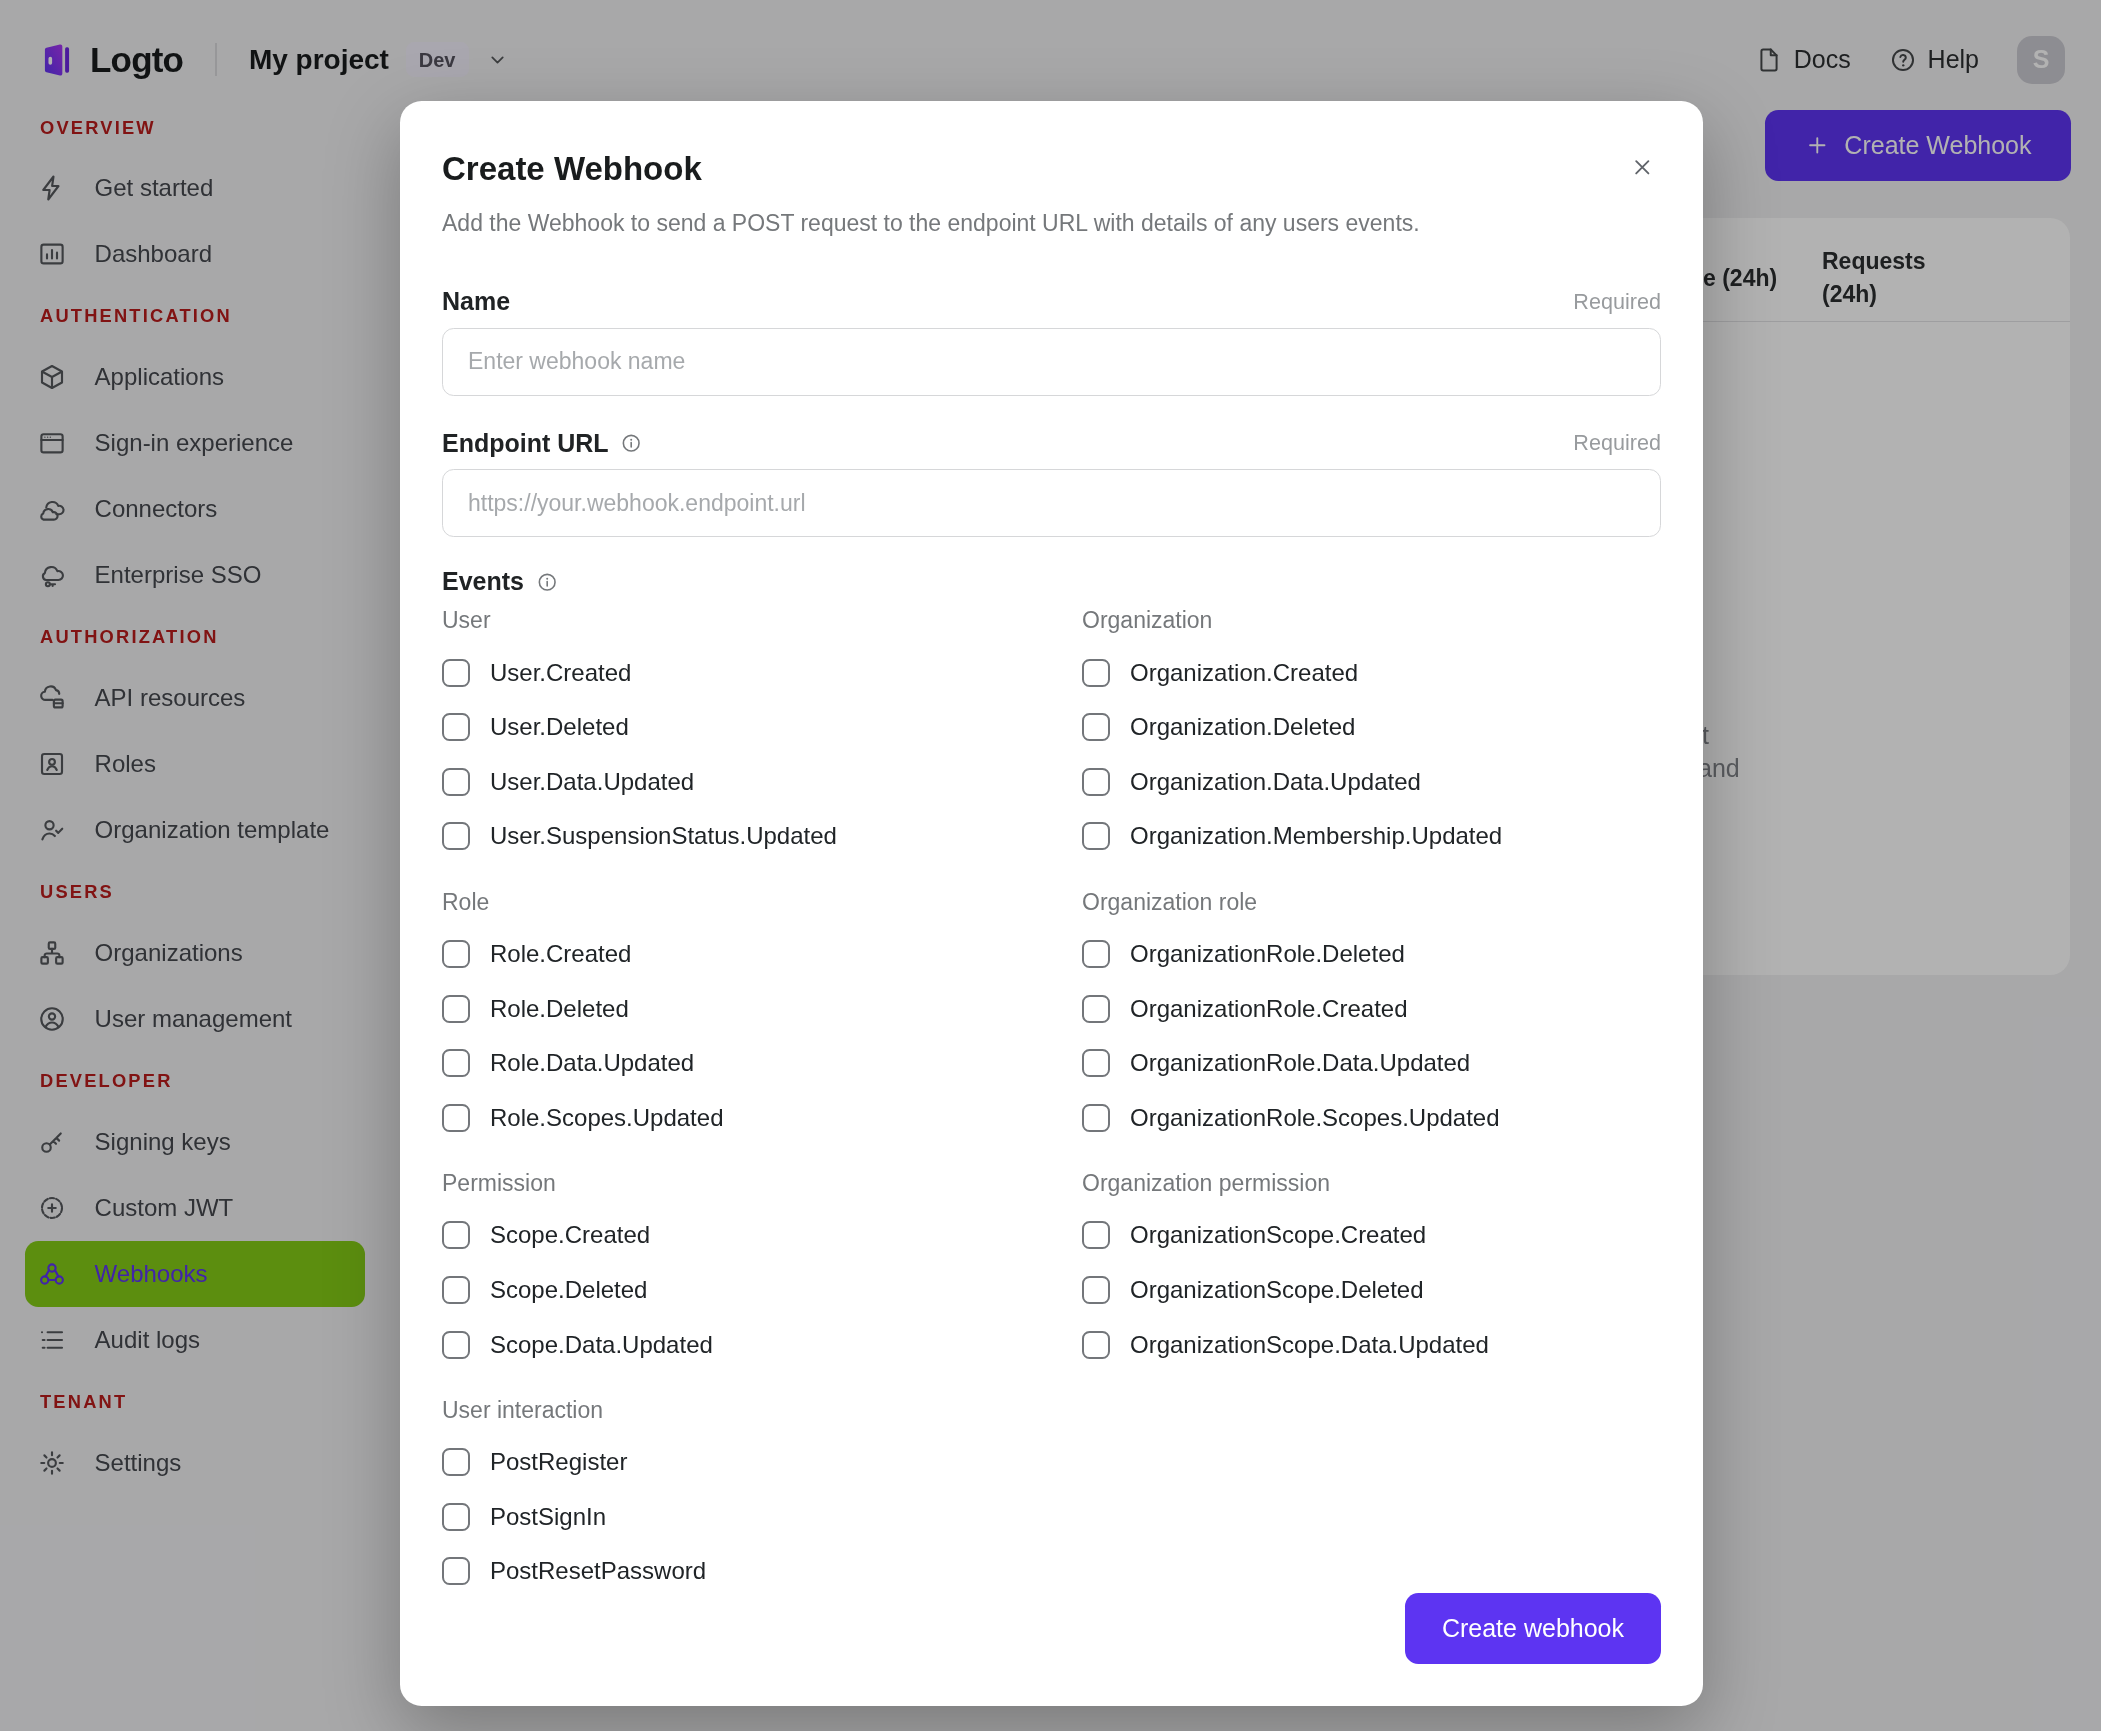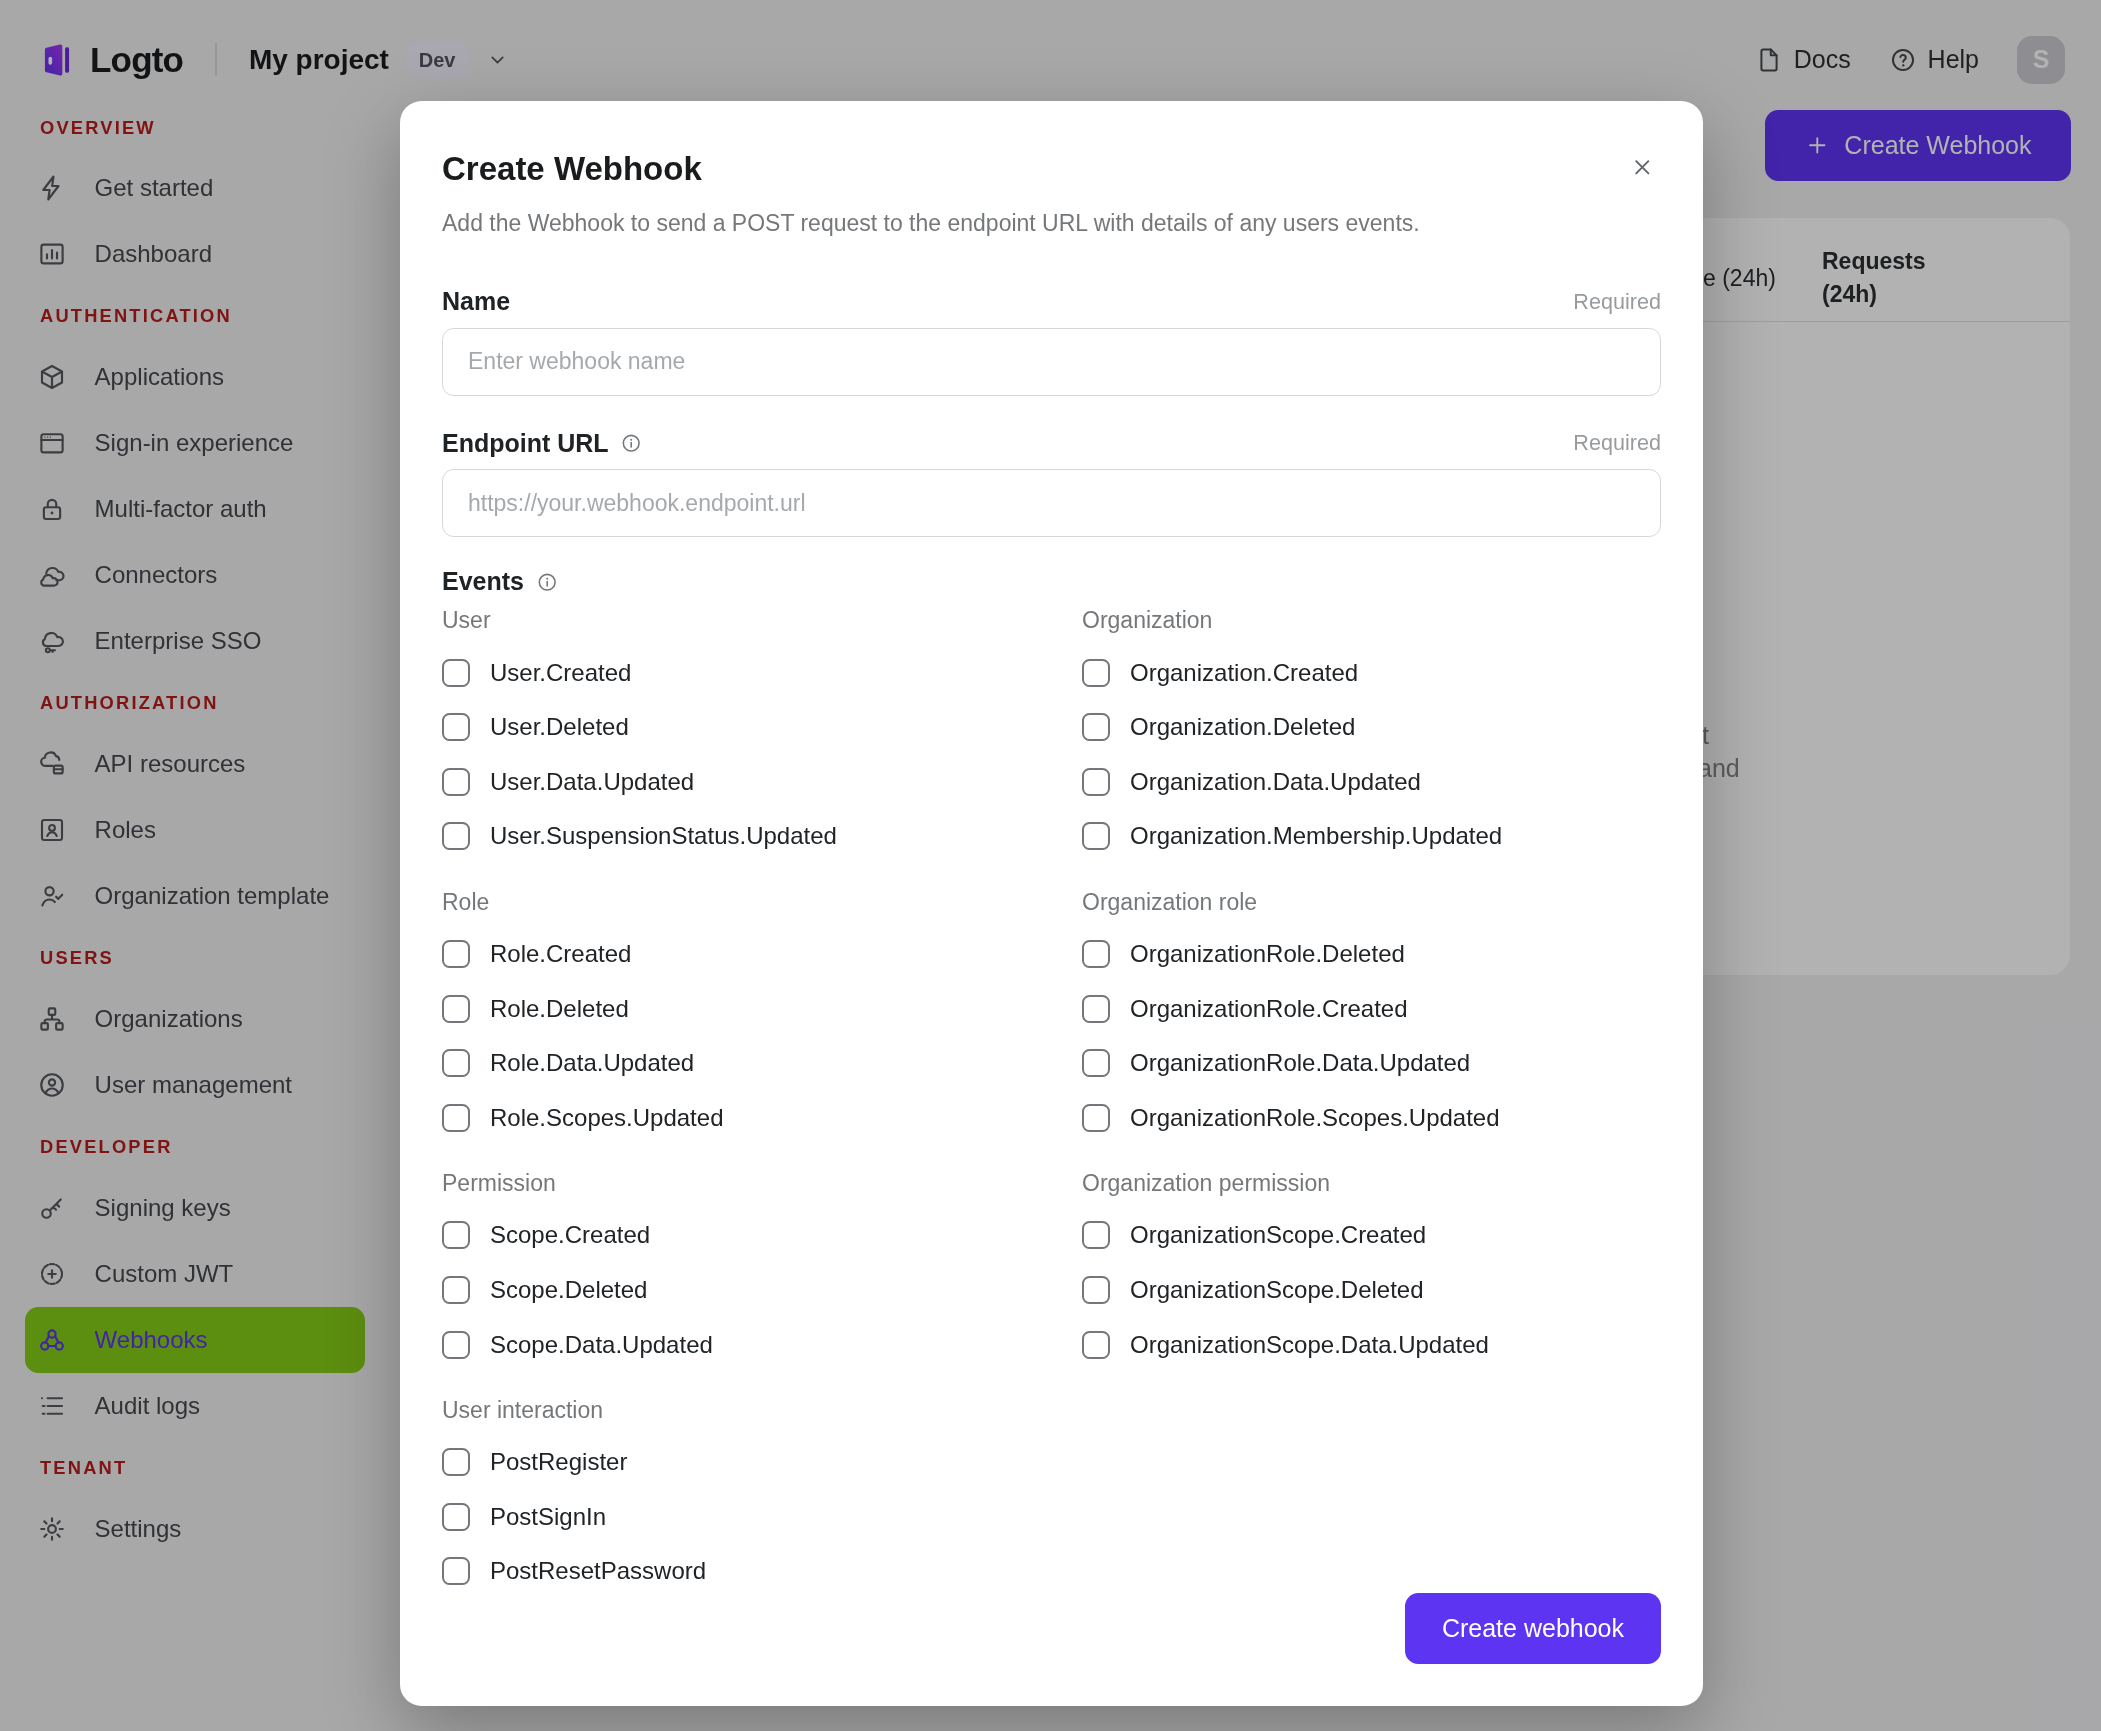--- a/index.html
+++ b/index.html
@@ -34,21 +34,21 @@
   .side-item.active{background:#84cc16;color:#5d34f2;font-weight:500;}
   .side-item.active .icon{color:#5d34f2;}
 
   
   .bg-create-btn{position:absolute;left:1765px;top:110px;width:306px;height:71px;border-radius:13.3px;background:#5d34f2;
                  color:#fff;font-size:25px;font-weight:500;display:flex;align-items:center;justify-content:center;gap:13.3px;
                  border:none;cursor:pointer;font-family:inherit;}
   .bg-create-btn .icon{width:26.6px;height:26.6px;color:#fff;}
   .table-card{position:absolute;left:430px;top:218px;width:1640px;height:757px;background:#fff;border-radius:20px;}
   .table-head{position:absolute;left:0;right:0;top:0;height:103px;border-bottom:1.7px solid #e3e3e6;}
-  .th-frag1{position:absolute;left:1273px;top:47px;font-size:23px;font-weight:400;color:#2b2e30;white-space:nowrap;}
+  .th-frag1{position:absolute;left:1273px;top:47px;font-size:23px;font-weight:700;color:#2b2e30;white-space:nowrap;}
   .th-frag2{position:absolute;left:1392px;top:26.6px;font-size:23px;font-weight:600;color:#2b2e30;line-height:33px;}
   .empty-frag{position:absolute;font-size:25px;color:#82858a;white-space:nowrap;}
   .f1{left:1702px;top:721px;}
   .f2{left:1698px;top:754px;}
 
   
   .overlay{position:absolute;inset:0;background:rgba(0,0,0,0.30);z-index:10;}
 
   
   .modal{position:absolute;left:400px;top:101px;width:1303px;height:1605px;background:#fff;border-radius:21.6px;z-index:20;
@@ -172,30 +172,20 @@
             <circle cx="6.3" cy="7.3" r=".55" fill="currentColor" stroke="none"></circle>
             <circle cx="8.5" cy="7.3" r=".55" fill="currentColor" stroke="none"></circle>
             <circle cx="10.7" cy="7.3" r=".55" fill="currentColor" stroke="none"></circle>
           </svg>
         </span>
         <span class="side-item-label">Sign-in experience</span>
       </div>
       <div class="side-item">
         <span class="icon">
           <svg viewBox="0 0 24 24" fill="none" stroke="currentColor" stroke-width="1.7" stroke-linecap="round" stroke-linejoin="round">
-            <rect x="5.5" y="10.6" width="13" height="9.4" rx="1.8"></rect>
-            <path d="M8.6 10.6V8.1a3.4 3.4 0 0 1 6.8 0v2.5"></path>
-            <circle cx="12" cy="15.2" r="1.15" fill="currentColor" stroke="none"></circle>
-          </svg>
-        </span>
-        <span class="side-item-label">Multi-factor auth</span>
-      </div>
-      <div class="side-item">
-        <span class="icon">
-          <svg viewBox="0 0 24 24" fill="none" stroke="currentColor" stroke-width="1.7" stroke-linecap="round" stroke-linejoin="round">
             <path d="M15.5 16.2h2.2a3.4 3.4 0 1 0-.7-6.7 5 5 0 0 0-9.6 1.3"></path>
             <path d="M8.2 20.5h5.1a3 3 0 1 0-.6-5.9 4 4 0 0 0-7.7 1 2.6 2.6 0 0 0 .3 4.9z"></path>
           </svg>
         </span>
         <span class="side-item-label">Connectors</span>
       </div>
       <div class="side-item">
         <span class="icon">
           <svg viewBox="0 0 24 24" fill="none" stroke="currentColor" stroke-width="1.7" stroke-linecap="round" stroke-linejoin="round">
             <path d="M7.3 16h9.8a3.6 3.6 0 1 0-.8-7.1 5.2 5.2 0 0 0-10 1.5A3 3 0 0 0 7.3 16z"></path>

